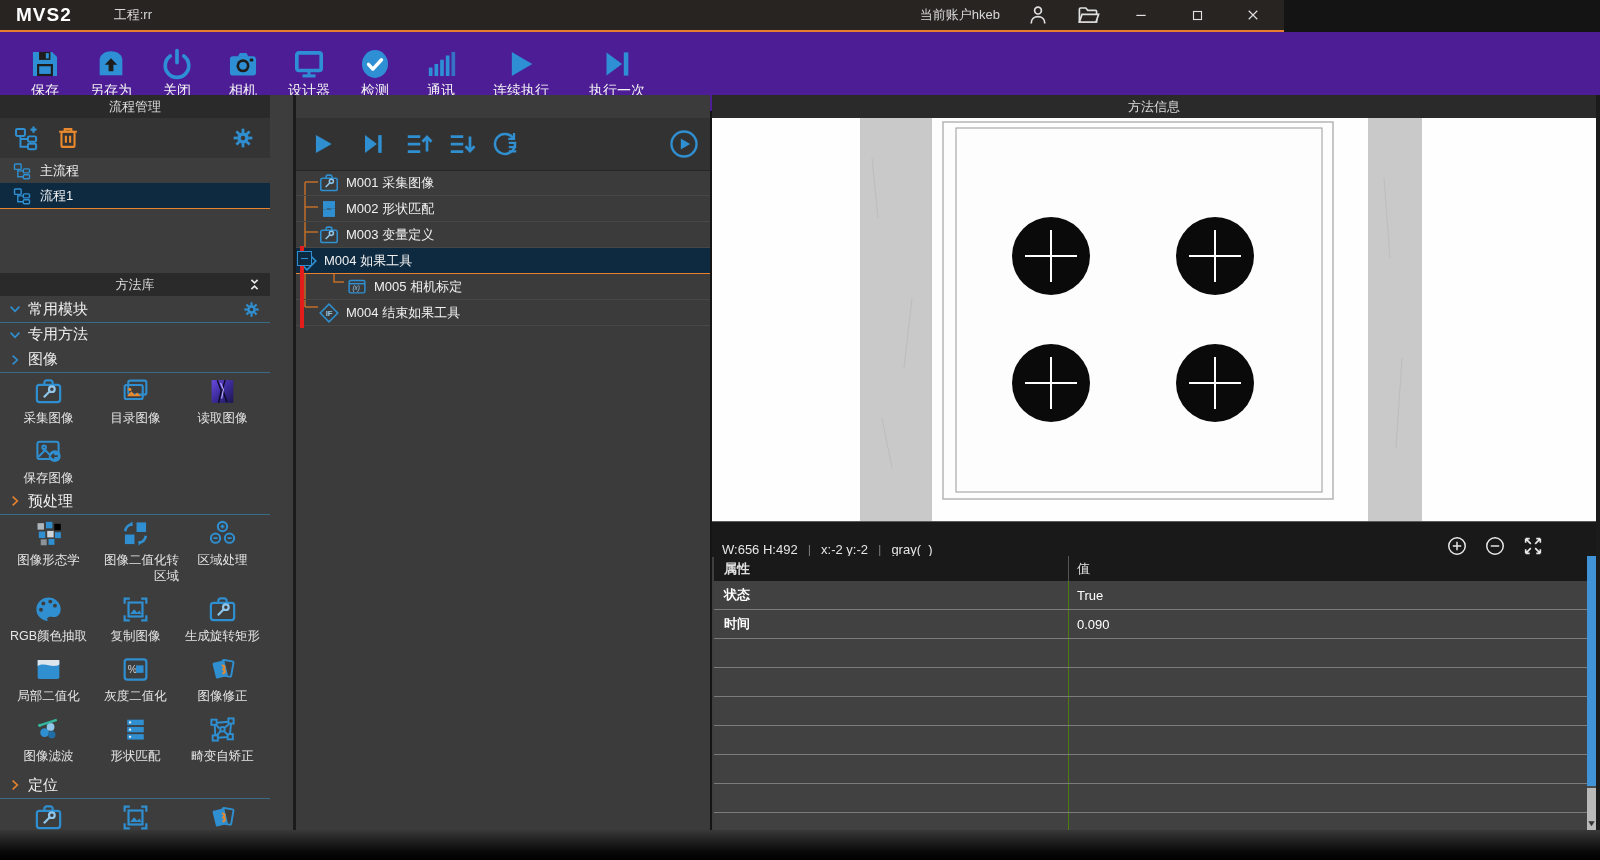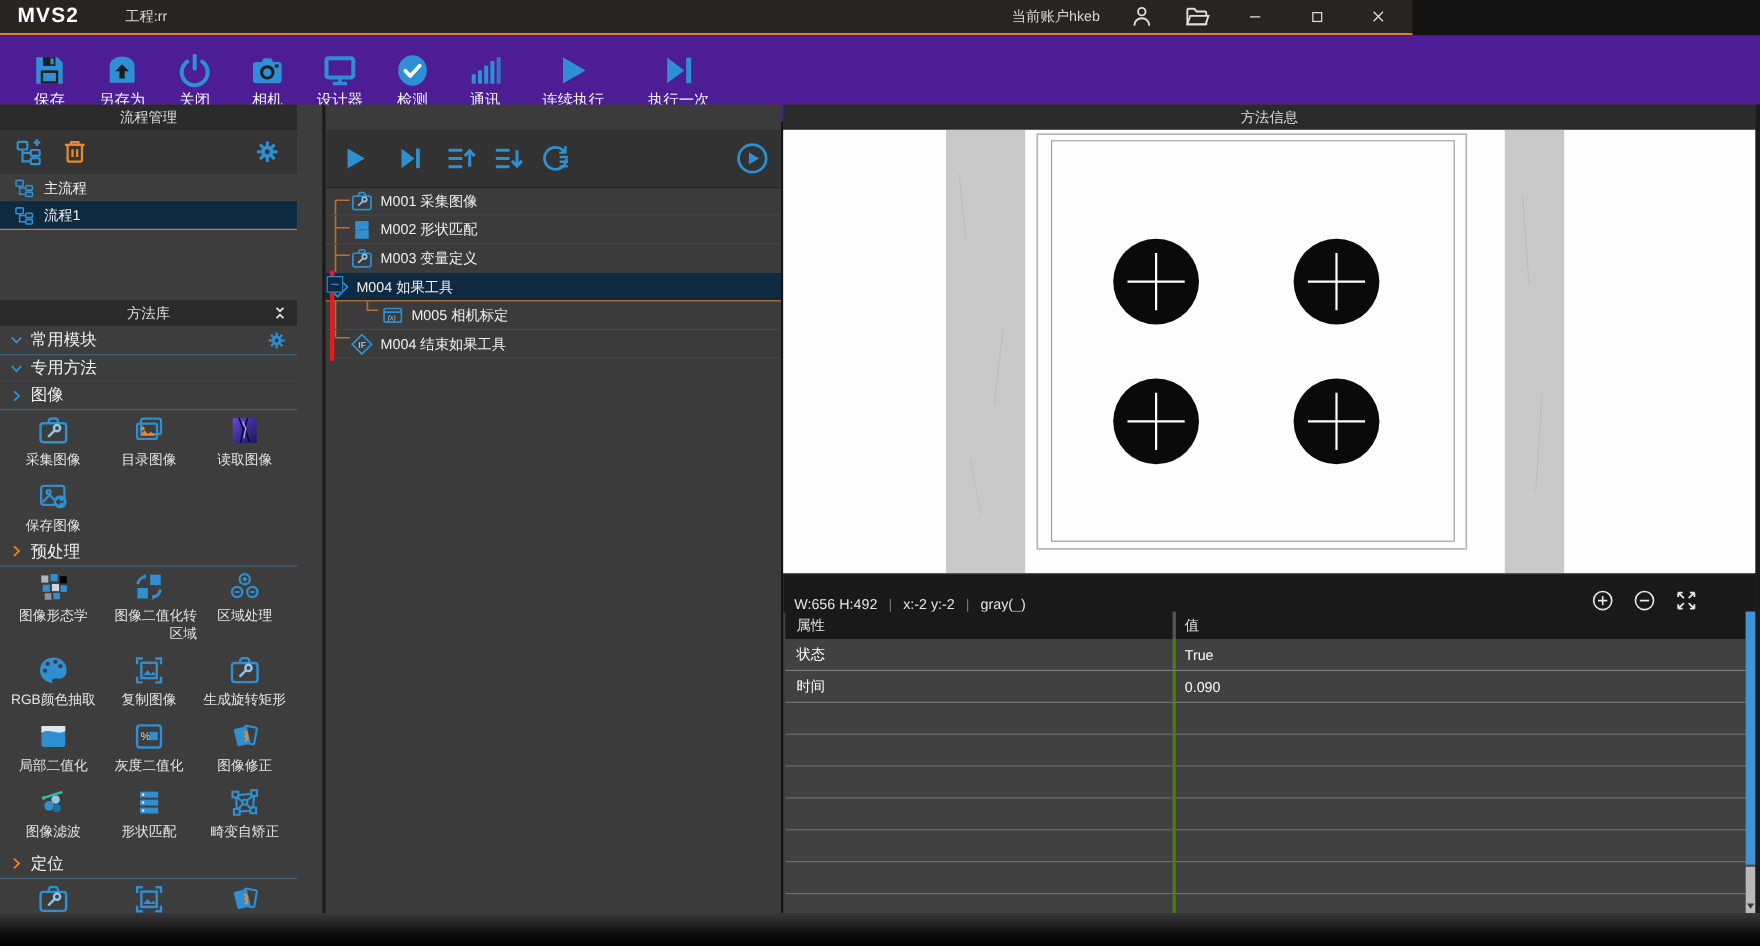--- a/index.html
+++ b/index.html
@@ -64,21 +64,21 @@
   .viewport{position:absolute;left:0;top:23px;width:884px;height:403px;background:#fff;}
   .statusbar{position:absolute;left:0;top:426px;width:884px;height:35px;background:#191919;
              display:flex;align-items:flex-end;font-size:13px;color:#e6e6e6;border-top:1px solid #5a5a5a;}
   .statusbar .seg{margin-left:10px;}
   .statusbar .pipe{margin-left:10px;color:#777;}
   .statusbar .zics{margin-left:auto;display:flex;gap:16px;margin-right:52px;}
   .statusbar .zic{width:22px;height:22px;color:#e8e8e8;}
   .mi-table{position:absolute;left:2px;top:461px;width:874px;}
   .mi-hrow{height:25px;background:#191919;display:flex;font-size:13px;color:#e0e0e0;}
   .mi-row{height:28px;background:#414141;display:flex;font-size:13px;color:#fff;border-bottom:1px solid #7c7c7c;}
-  .mi-c1{width:355px;display:flex;align-items:center;padding-left:10px;box-sizing:border-box;border-right:3px solid #4d7c0f;}
+  .mi-c1{width:355px;display:flex;align-items:center;padding-left:10px;box-sizing:border-box;border-right:1px solid #4d7c0f;font-weight:bold;}
   .mi-c2{flex:1;display:flex;align-items:center;padding-left:8px;}
   .mi-scroll{position:absolute;right:0;top:461px;width:9px;height:274px;background:#4a4a4a;}
   .mi-thumb{position:absolute;left:0;top:0;width:9px;height:230px;background:#3f93d6;}
   .mi-sbtn{position:absolute;left:0;bottom:0;width:9px;height:42px;background:#b9b9b9;}
   .mi-sbtn svg{position:absolute;left:0;bottom:2px;width:9px;height:9px;color:#333;}
   .rightedge{position:absolute;left:1596px;top:95px;width:4px;height:735px;background:#1b1b1b;}
   .bottom-shade{position:absolute;left:0;top:830px;width:1600px;height:30px;
                 background:linear-gradient(#383838,#0a0a0a 70%,#000);}
   svg.fit{width:100%;height:100%;display:block;}
 </style>

